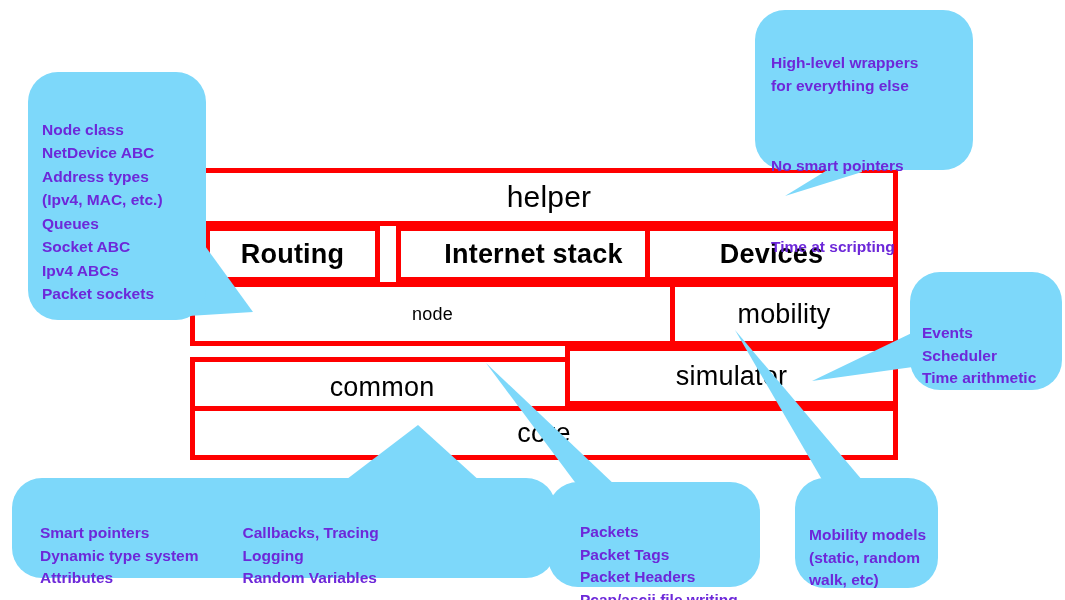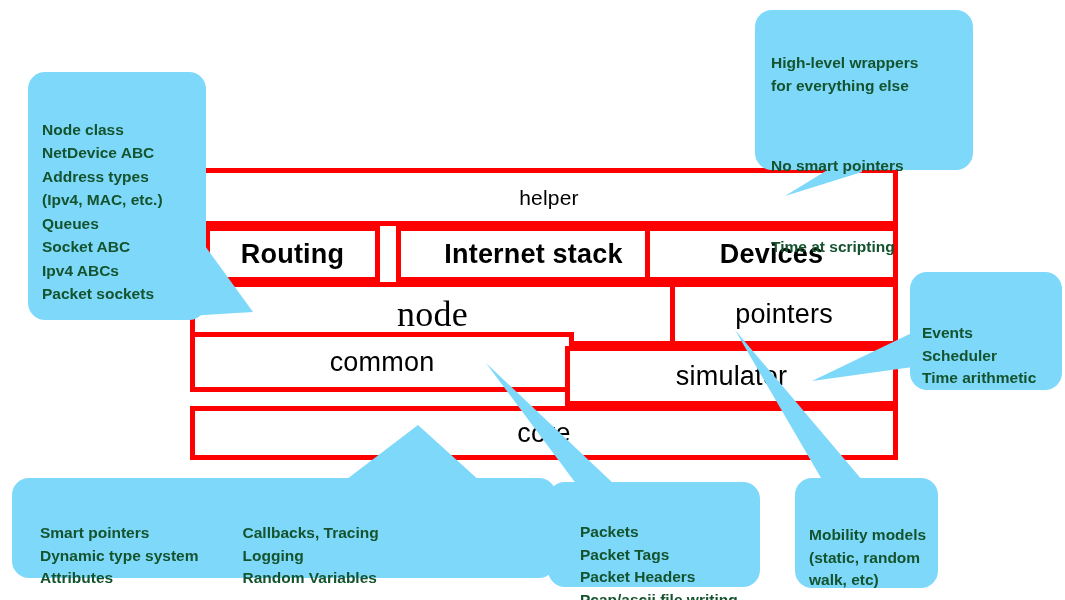--- a/index.html
+++ b/index.html
@@ -28,37 +28,37 @@
     color: #000000;
     font-weight: 400;
     letter-spacing: 0.2px;
   }
   .layer span {
     display: block;
     text-align: center;
     line-height: 1;
   }
 
-  .lyr-helper        { left: 200px; top: 168px; width: 698px; height: 58px; font-size: 21px; }
+  .lyr-helper        { left: 200px; top: 168px; width: 698px; height: 58px; font-size: 30px; }
   .lyr-routing       { left: 205px; top: 226px; width: 175px; height: 56px; font-size: 27px; font-weight: 700; }
   .lyr-internet      { left: 375px; top: 226px; width: 275px; height: 56px; font-size: 27px; font-weight: 700; margin-left: 21px; }
   .lyr-devices       { left: 645px; top: 226px; width: 253px; height: 56px; font-size: 27px; font-weight: 700; }
-  .lyr-node          { left: 190px; top: 282px; width: 485px; height: 64px; font-size: 36px; font-family: Liberation Serif, serif; }
+  .lyr-node          { left: 190px; top: 282px; width: 485px; height: 64px; font-size: 18px; }
   .lyr-mobility      { left: 670px; top: 282px; width: 228px; height: 64px; font-size: 27px; }
-  .lyr-common        { left: 190px; top: 332px; width: 384px; height: 60px; font-size: 27px; }
+  .lyr-common        { left: 190px; top: 357px; width: 384px; height: 60px; font-size: 27px; }
   .lyr-simulator     { left: 565px; top: 346px; width: 333px; height: 60px; font-size: 27px; }
   .lyr-core          { left: 190px; top: 406px; width: 708px; height: 54px; font-size: 27px; }
 
   
   .callout {
     position: absolute;
     box-sizing: border-box;
     background: #7dd8fa;
-    border-radius: 17px;
-    color: #14532d;
+    border-radius: 30px;
+    color: #6d28d9;
     font-weight: 700;
     font-size: 15.5px;
     line-height: 1.45;
     z-index: 3;
     padding: 14px 18px;
     white-space: pre-line;
   }
   .callout .cl-line { display: block; }
   .callout .cl-gap { display: block; height: 13px; }
 
@@ -118,21 +118,21 @@
 
   <div class="layer lyr-devices">
     <span>Devices</span>
   </div>
 
   <div class="layer lyr-node">
     <span>node</span>
   </div>
 
   <div class="layer lyr-mobility">
-    <span>pointers</span>
+    <span>mobility</span>
   </div>
 
   <div class="layer lyr-common">
     <span>common</span>
   </div>
 
   <div class="layer lyr-simulator">
     <span>simulator</span>
   </div>
 

